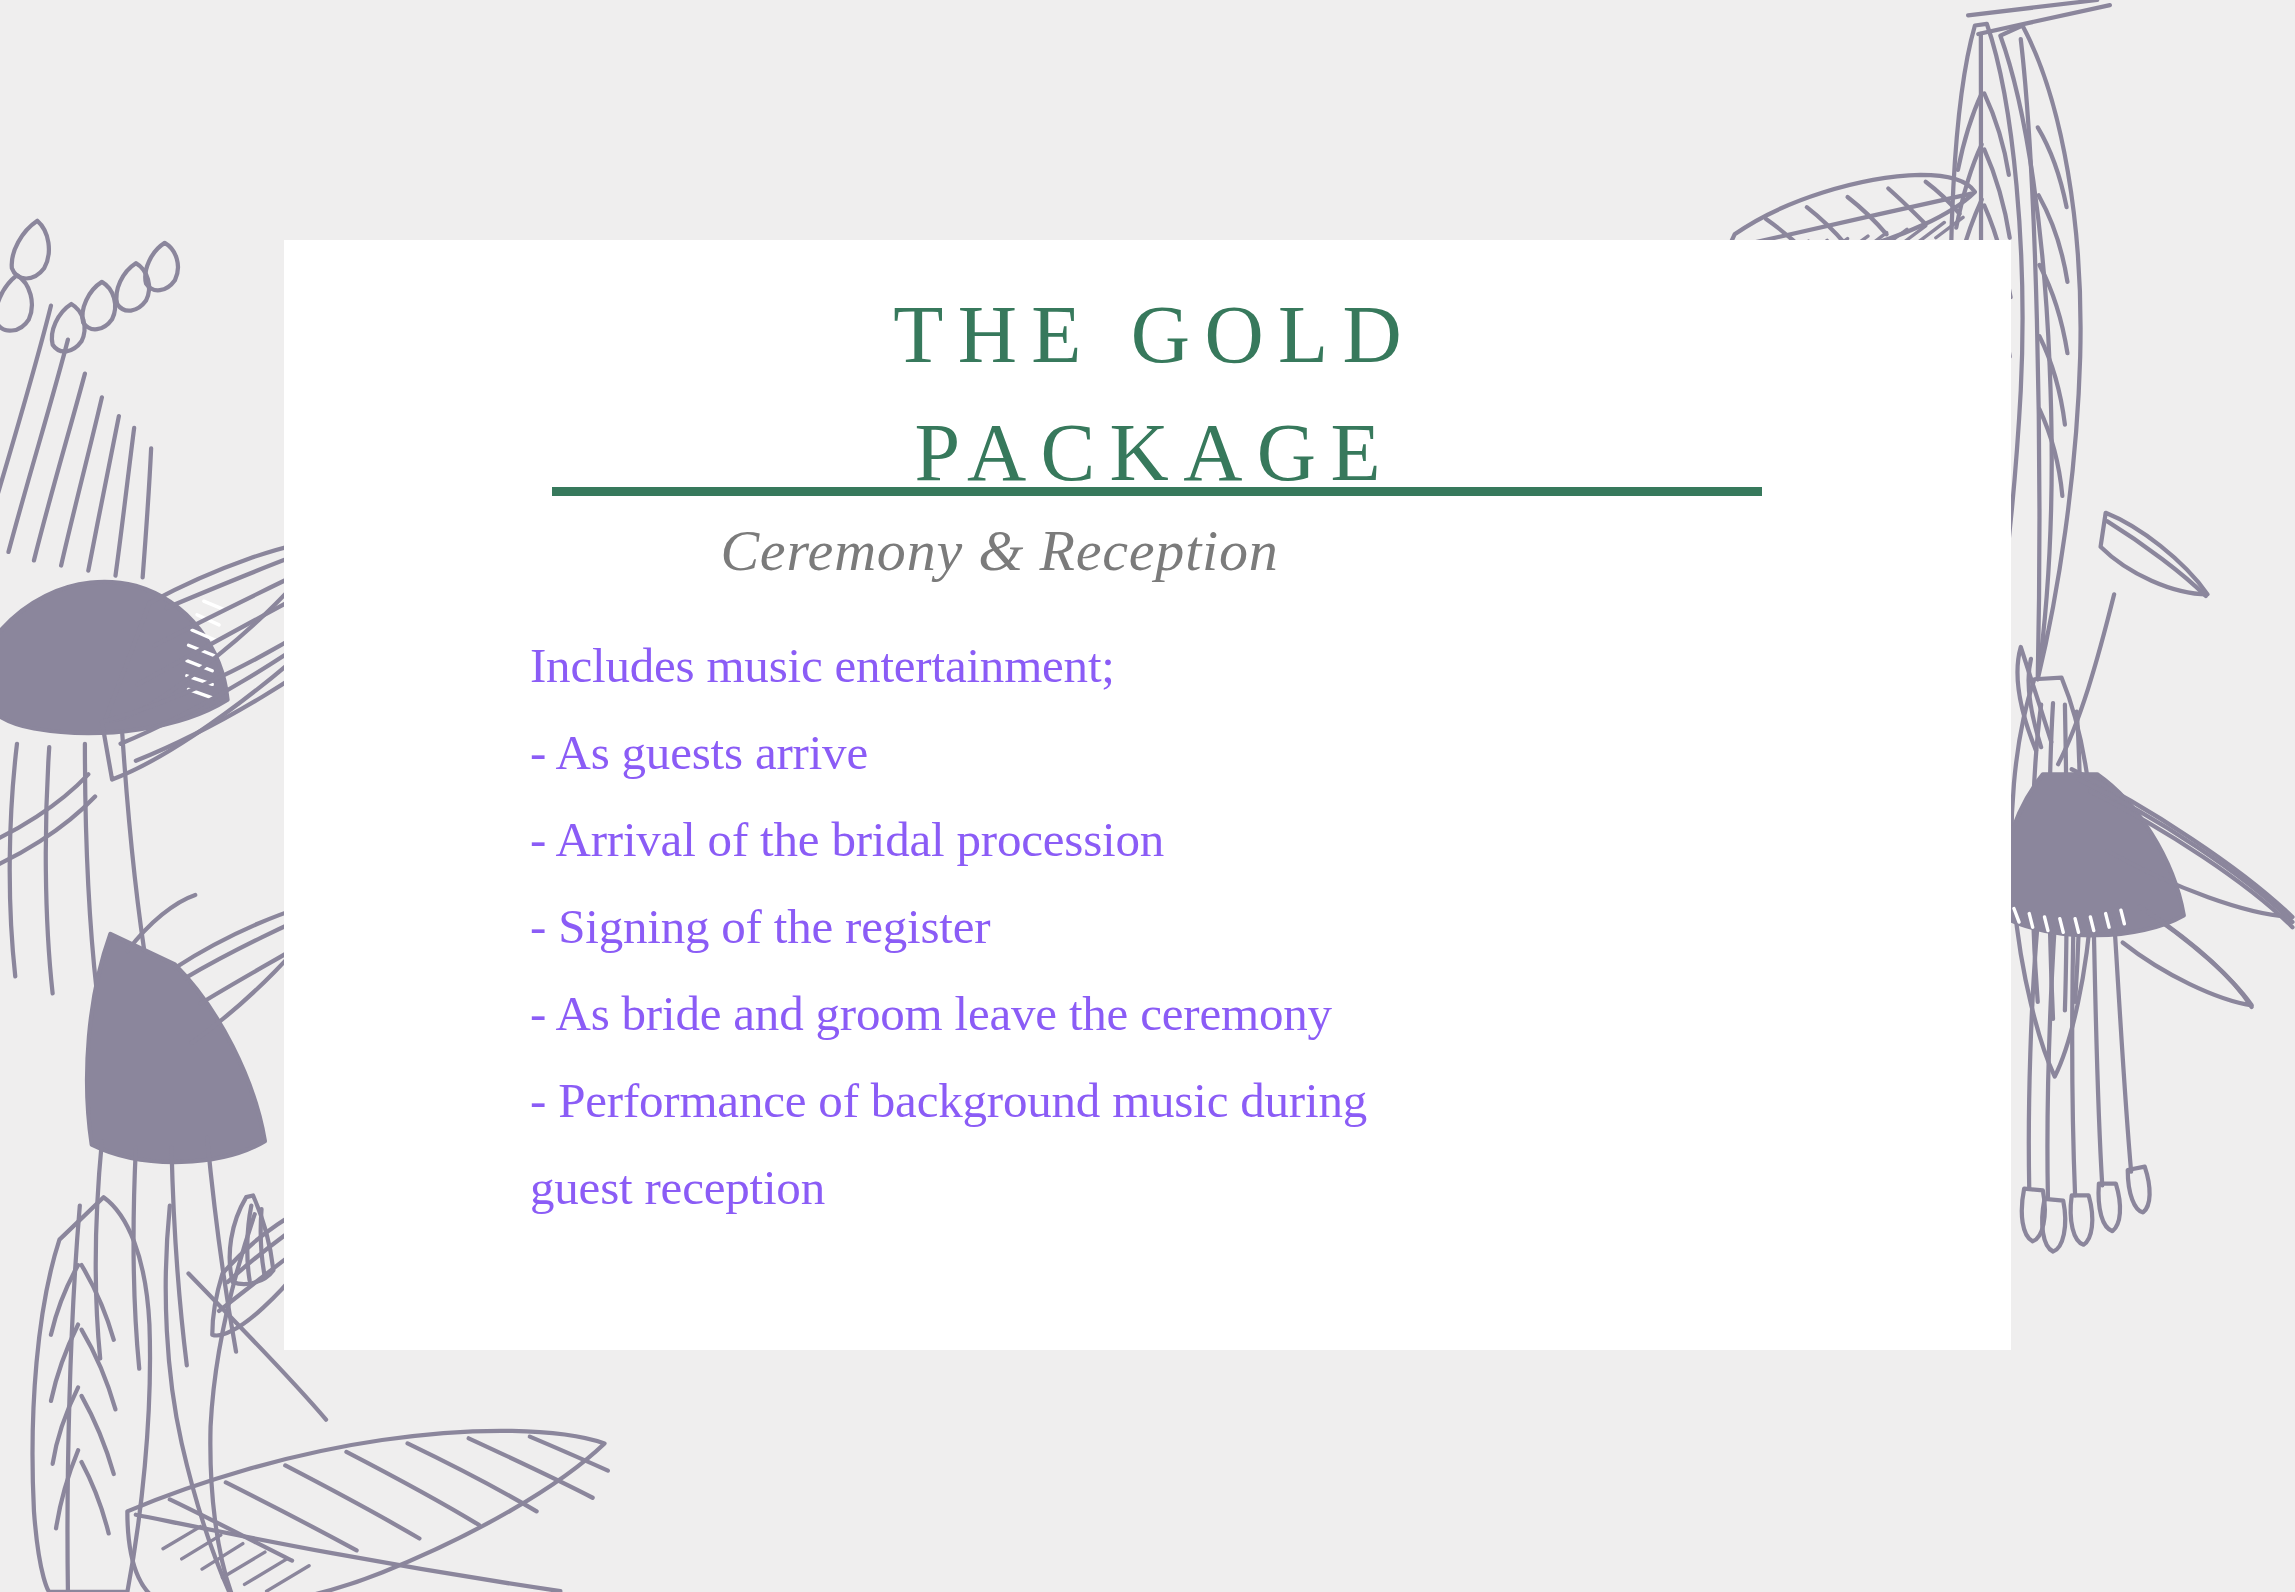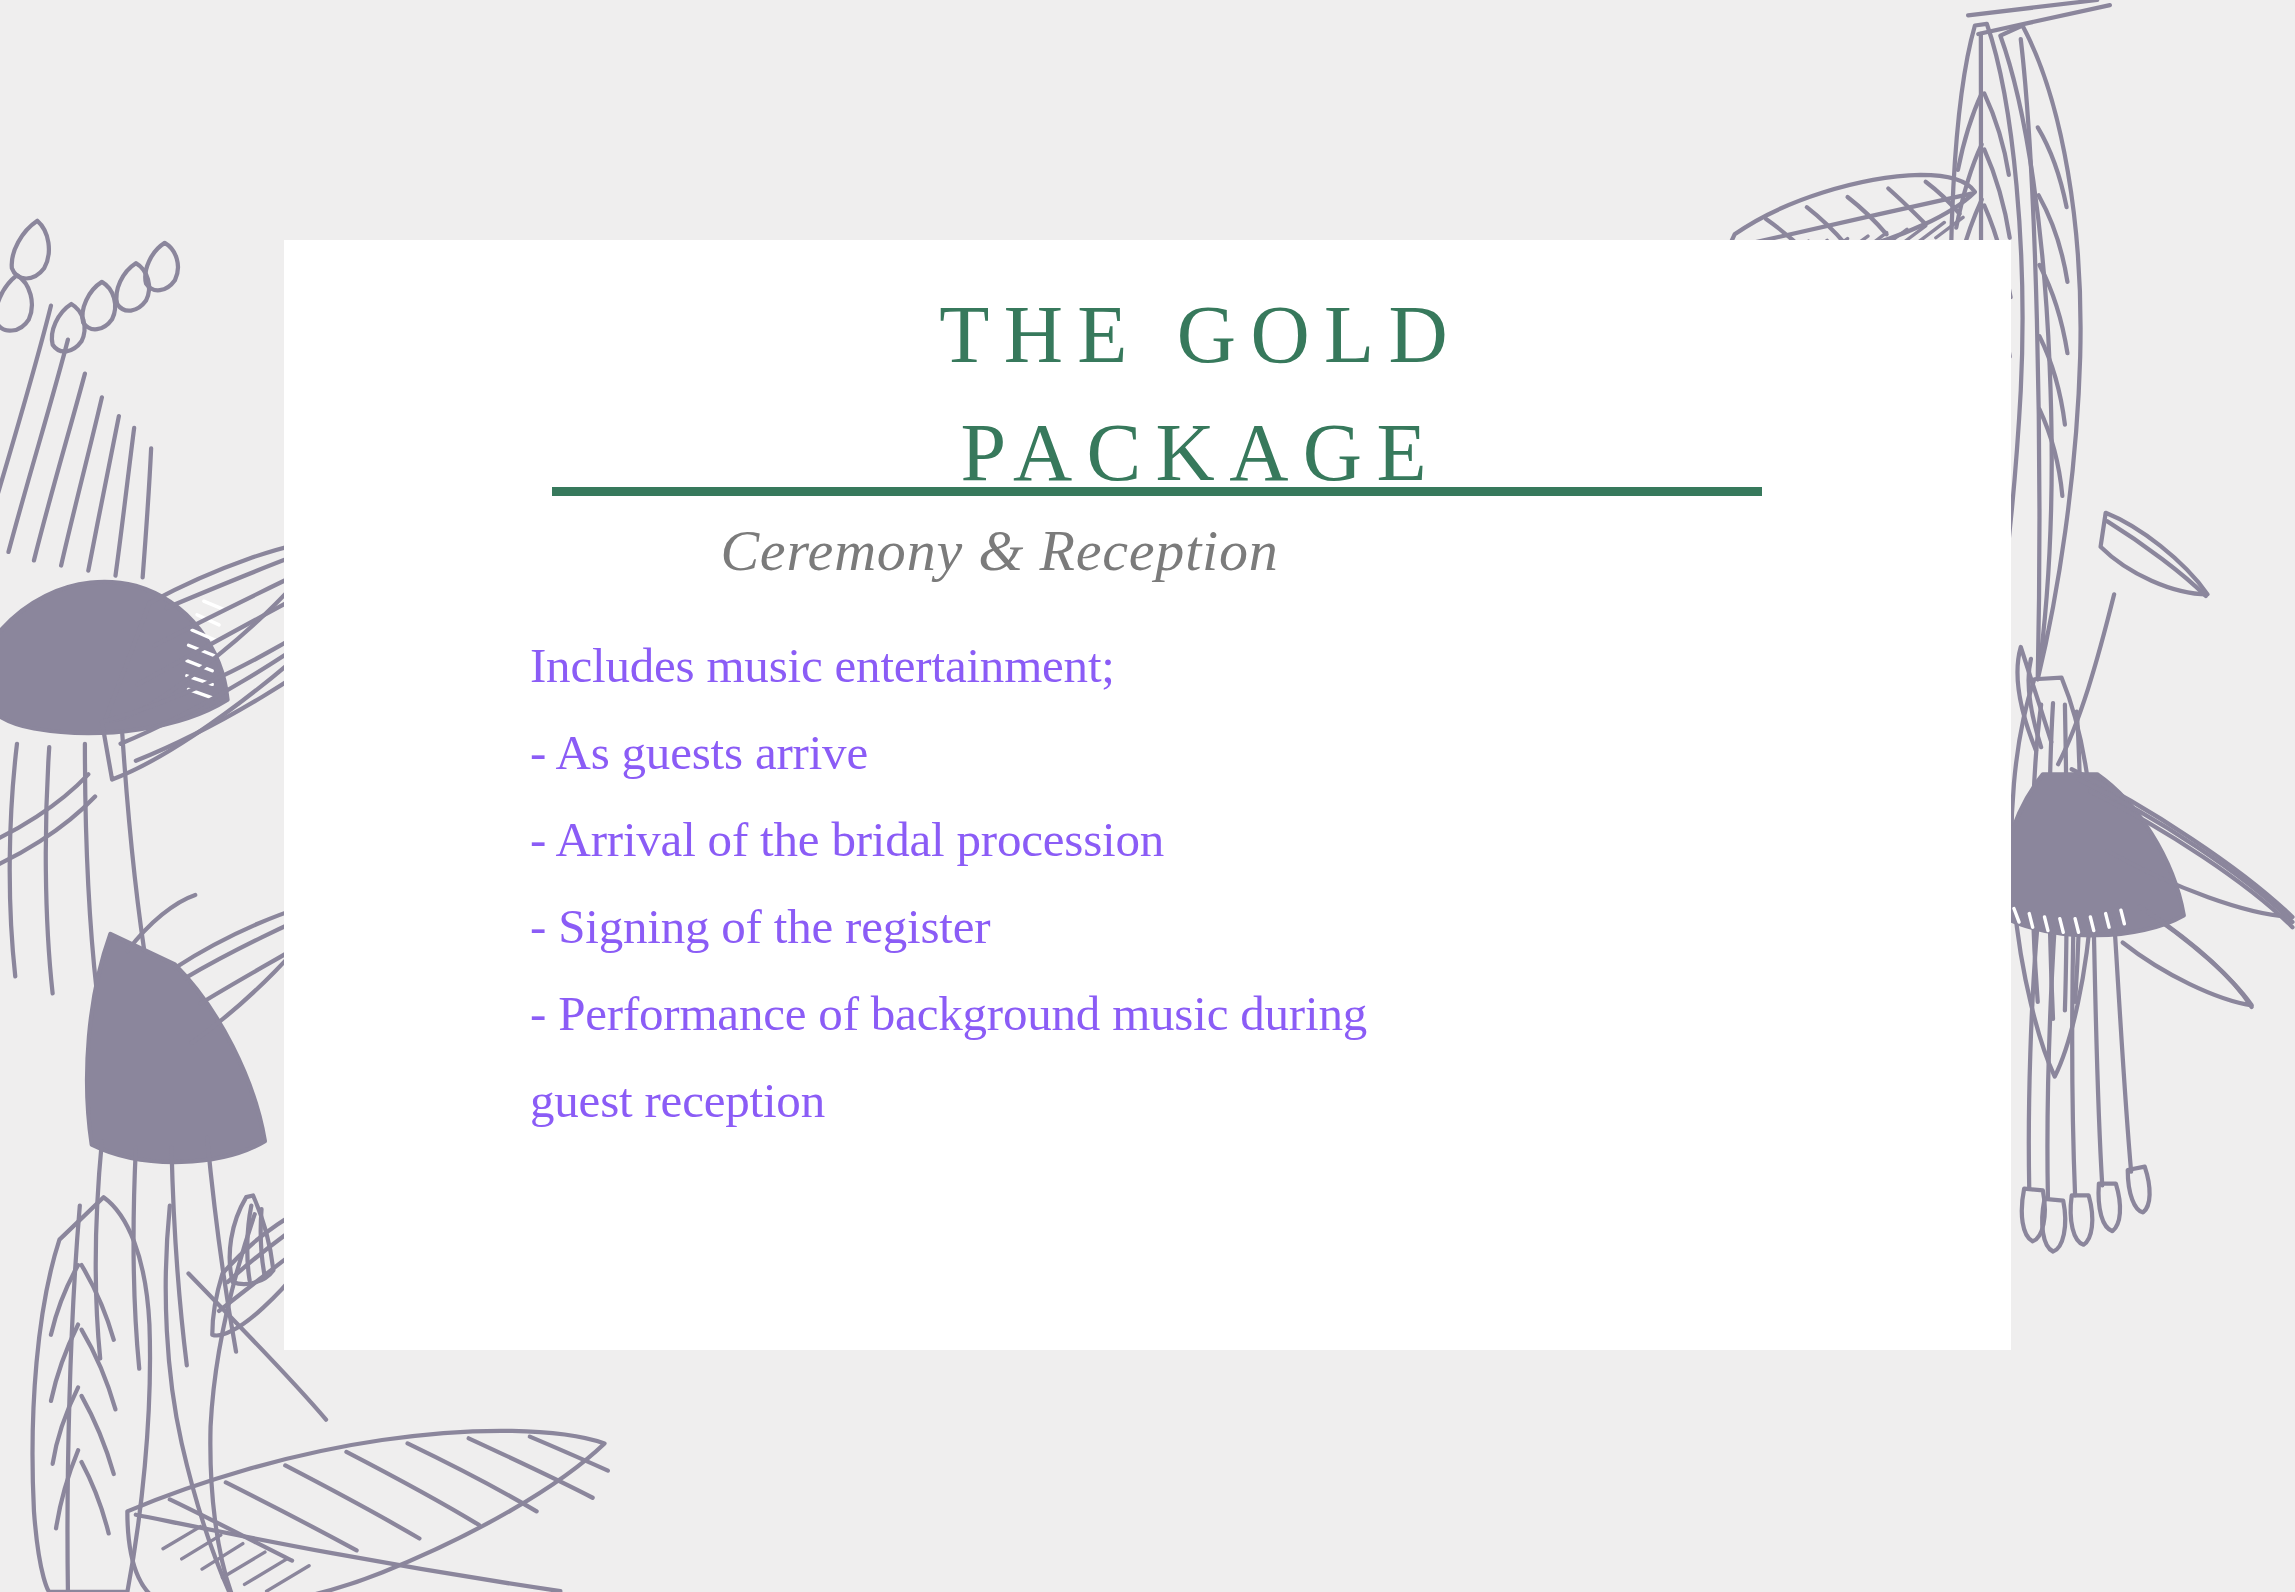--- a/index.html
+++ b/index.html
@@ -34,21 +34,20 @@
     height: 1110px;
     background: #ffffff;
   }
 
   .title-block {
     position: absolute;
     left: 0;
     top: 0;
     width: 1727px;
     text-align: center;
-    padding-left: 46px;
   }
 
   .title-line {
     color: #37795c;
     font-size: 82px;
     line-height: 1.0;
     letter-spacing: 14.4px;
     text-indent: 14.4px;
     font-weight: 400;
     white-space: nowrap;
@@ -317,19 +316,20 @@
 
     <div class="rule"></div>
 
     <div class="subtitle">Ceremony &amp; Reception</div>
 
     <div class="body-list">
       <div class="body-line">Includes music entertainment;</div>
       <div class="body-line">- As guests arrive</div>
       <div class="body-line">- Arrival of the bridal procession</div>
       <div class="body-line">- Signing of the register</div>
+      <div class="body-line">- As bride and groom leave the ceremony</div>
       <div class="body-line">- Performance of background music during</div>
       <div class="body-line">guest reception</div>
     </div>
 
   </div>
 </div>
 
 
 </body></html>

